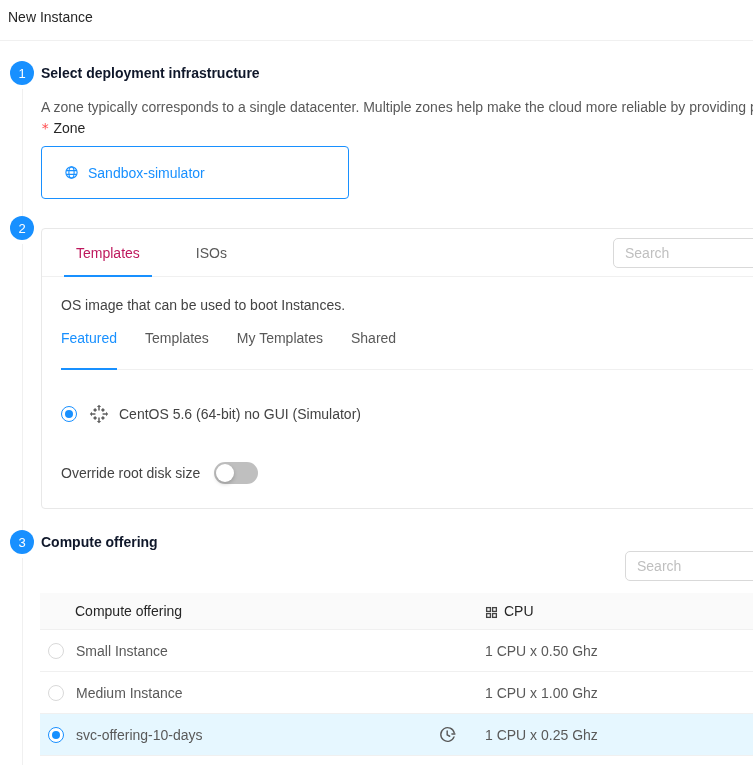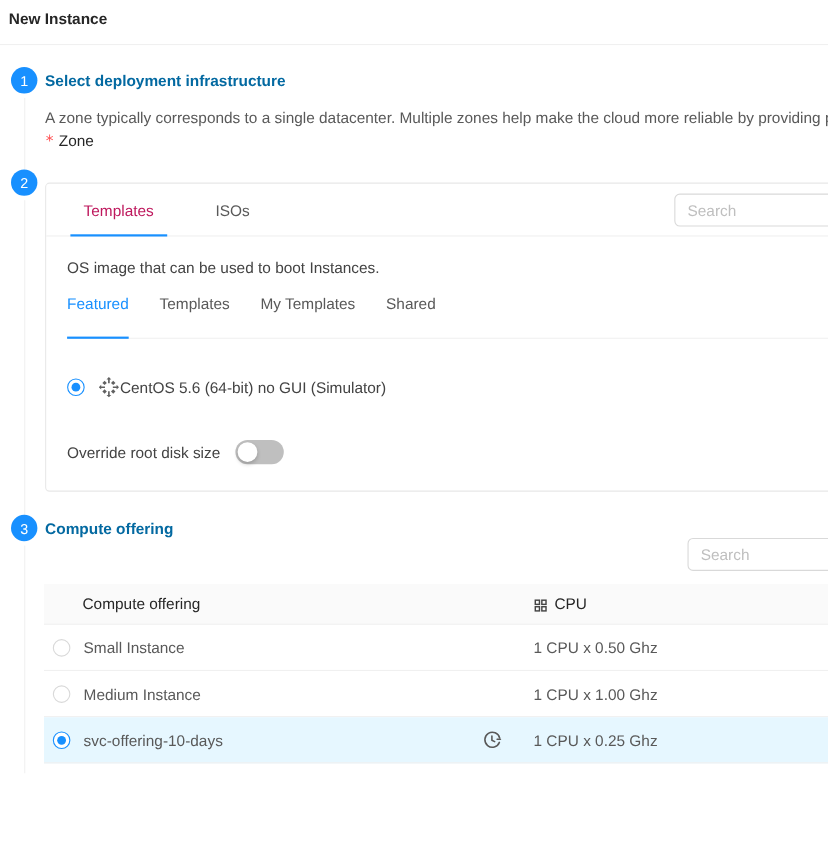--- a/index.html
+++ b/index.html
@@ -1,29 +1,29 @@
 <!DOCTYPE html>
 <html><head>
 <meta charset="utf-8">
 <style>
   * { margin:0; padding:0; box-sizing:border-box; }
   html,body { width:753px; height:774px; overflow:hidden; background:#fff;
     font-family:"Liberation Sans", sans-serif; font-size:14px; color:#262626; }
 
   .page-header { height:41px; padding:9px 0 0 8px; border-bottom:1px solid #f0f0f0; }
-  .page-title { font-size:14px; color:#262626;font-weight:bold; }
+  .page-title { font-size:14px; color:#262626; }
 
   .steps { padding:20px 0 0 10px; }
   .step { display:flex; }
   .step-rail { width:24px; display:flex; flex-direction:column; align-items:center; flex-shrink:0; }
   .step-circle { width:24px; height:24px; border-radius:50%; background:#1890ff; color:#fff;
     font-size:13px; display:flex; align-items:center; justify-content:center; flex-shrink:0; }
   .step-line { width:1px; flex:1; background:#f0f0f0; margin-top:4px; }
   .step-content { margin-left:7px; flex:1; min-width:0; }
-  .step-title { font-weight:bold; line-height:24px; font-size:14px; color:#0369a1; }
+  .step-title { font-weight:bold; line-height:24px; font-size:14px; color:#0f172a; }
 
   
   .zone-desc { margin-top:14px; color:#595959; white-space:nowrap; overflow:hidden; }
   .zone-label-row { margin-top:5px; color:#262626; }
   .required-mark { color:#ff4d4f; margin-right:4px; font-family:"DejaVu Sans Mono", monospace; }
   .zone-card { margin-top:10px; width:308px; height:53px; border:1px solid #1890ff; border-radius:4px;
     display:flex; align-items:center; padding-left:22px; color:#1890ff; gap:9px; cursor:pointer; }
   .step1-content { padding-bottom:17px; }
 
   
@@ -43,21 +43,21 @@
   .sub-tab { padding-bottom:23px; position:relative; color:#595959; cursor:pointer; }
   .sub-tab.active { color:#1890ff; }
   .sub-tab.active::after { content:""; position:absolute; bottom:-1px; left:0; right:0; height:2px; background:#1890ff; }
   .template-item { display:flex; align-items:center; margin-top:34px; }
   .radio { width:16px; height:16px; border-radius:50%; border:1px solid #d9d9d9; background:#fff;
     flex-shrink:0; position:relative; cursor:pointer; }
   .radio.checked { border-color:#1890ff; }
   .radio.checked::after { content:""; position:absolute; left:3px; top:3px; right:3px; bottom:3px;
     border-radius:50%; background:#1890ff; }
   .centos-icon { margin-left:12px; display:flex; align-items:center; }
-  .template-name { color:#434343; }
+  .template-name { margin-left:10px; color:#434343; }
   .override-row { display:flex; align-items:center; margin-top:38px; }
   .override-label { color:#434343; }
   .switch { margin-left:14px; width:44px; height:22px; border-radius:11px; background:rgba(0,0,0,0.25);
     position:relative; cursor:pointer; }
   .switch::after { content:""; position:absolute; left:2px; top:2px; width:18px; height:18px;
     border-radius:50%; background:#fff; box-shadow:0 2px 4px rgba(0,0,0,0.2); }
   .step2-content { padding-bottom:21px; }
 
   
   .step3-content { position:relative; padding-bottom:9px; }
@@ -89,20 +89,30 @@
   <div class="step">
     <div class="step-rail">
       <div class="step-circle">1</div>
       <div class="step-line"></div>
     </div>
     <div class="step-content step1-content">
       <div class="step-title">Select deployment infrastructure</div>
       <div class="zone-desc">A zone typically corresponds to a single datacenter. Multiple zones help make the cloud more reliable by providing physical isolation and redundancy.</div>
       <div class="zone-label-row">
         <span class="required-mark">*</span><span>Zone</span>
+      </div>
+      <div class="zone-card">
+        <span style="display:flex;">
+          <svg width="15" height="15" viewBox="0 0 24 24" fill="none" stroke="currentColor" stroke-width="1.8">
+            <circle cx="12" cy="12" r="9"></circle>
+            <ellipse cx="12" cy="12" rx="4.2" ry="9"></ellipse>
+            <path d="M3.5 9h17M3.5 15h17"></path>
+          </svg>
+        </span>
+        <span>Sandbox-simulator</span>
       </div>
     </div>
   </div>
 
   <div class="step">
     <div class="step-rail">
       <div class="step-circle">2</div>
       <div class="step-line"></div>
     </div>
     <div class="step-content step2-content">

